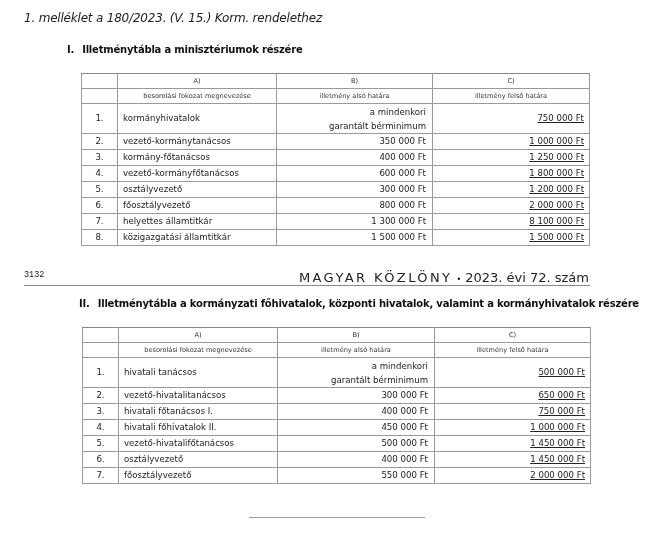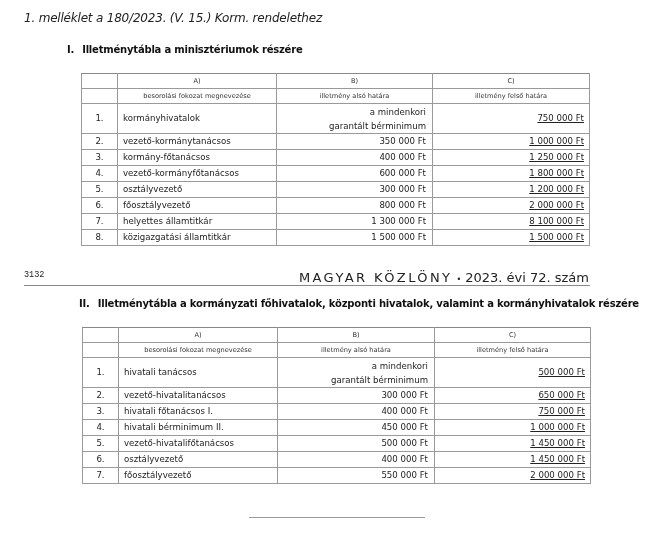--- a/index.html
+++ b/index.html
@@ -154,21 +154,21 @@
     <td class="c">650 000 Ft</td>
   </tr>
   <tr>
     <td class="n">3.</td>
     <td>hivatali főtanácsos I.</td>
     <td class="b">400 000 Ft</td>
     <td class="c">750 000 Ft</td>
   </tr>
   <tr>
     <td class="n">4.</td>
-    <td>hivatali bérminimum II.</td>
+    <td>hivatali főhivatalok II.</td>
     <td class="b">450 000 Ft</td>
     <td class="c">1 000 000 Ft</td>
   </tr>
   <tr>
     <td class="n">5.</td>
     <td>vezető-hivatalifőtanácsos</td>
     <td class="b">500 000 Ft</td>
     <td class="c">1 450 000 Ft</td>
   </tr>
   <tr>

